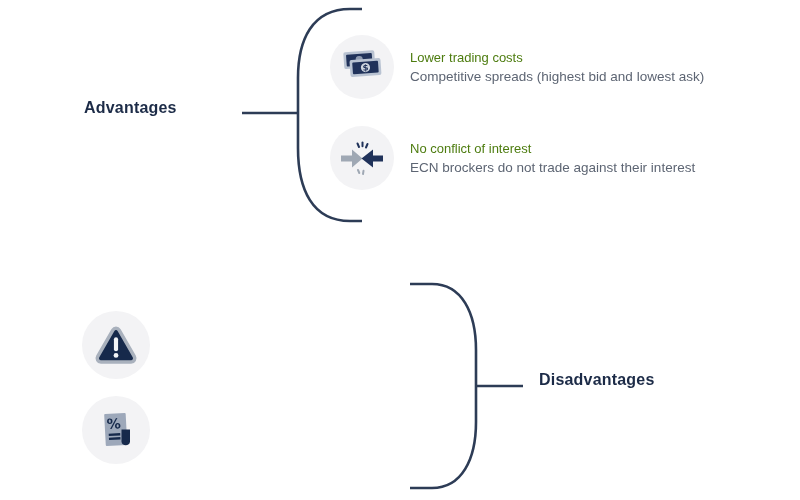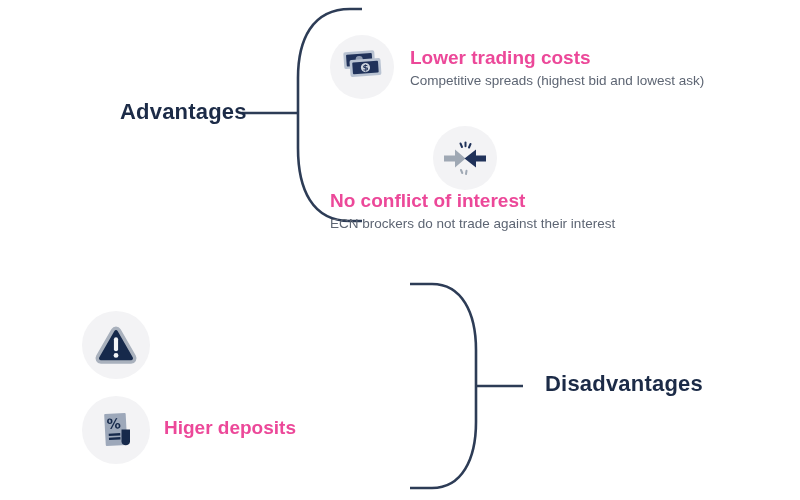--- a/index.html
+++ b/index.html
@@ -11,59 +11,58 @@
   .canvas {
     position: relative;
     width: 800px; height: 500px;
     background: #ffffff;
   }
   .connectors {
     position: absolute; left: 0; top: 0;
   }
   .section-label {
     position: absolute;
-    font-size: 22px;
+    font-size: 16px;
     font-weight: bold;
     color: #1c2b47;
     letter-spacing: 0.2px;
     white-space: nowrap;
-    margin-left: 36px;
   }
   .label-advantages   { left: 84px;  top: 99px; }
-  .label-disadvantages{ left: 509px; top: 371px; text-align: right; }
+  .label-disadvantages{ left: 539px; top: 371px; text-align: right; }
   .item {
     position: absolute;
     display: flex;
     align-items: center;
   }
   .icon-circle {
     border-radius: 50%;
     background: #f3f3f5;
     display: flex;
     align-items: center;
     justify-content: center;
     flex: 0 0 auto;
   }
   .item-top .icon-circle { width: 64px; height: 64px; margin-right: 16px; }
   .item-bottom .icon-circle { width: 68px; height: 68px; margin-right: 14px; }
   .item-title {
-    font-size: 19px;
-    font-weight: bold;
-    color: #ec4899;
+    font-size: 13px;
+    font-weight: normal;
+    color: #4d7c0f;
     white-space: nowrap;
     margin-bottom: 4px;
   }
   .item-sub {
     font-size: 13.5px;
     color: #5d6573;
     white-space: nowrap;
     text-align: center;
   }
   .pos-adv-0 { left: 330px; top: 35px; }
-  .pos-adv-1 { left: 330px; top: 126px; flex-direction: column; }
+  .pos-adv-1 { left: 330px; top: 126px; }
   .pos-dis-0 { left: 82px;  top: 311px; }
   .pos-dis-1 { left: 82px;  top: 396px; }
 </style>
 </head>
 <body>
 
 <div class="canvas">
 
   <svg class="connectors" width="800" height="500" viewBox="0 0 800 500" aria-hidden="true">
     <g fill="none" stroke="#2d3c56" stroke-width="2.6">
@@ -136,17 +135,16 @@
       <svg width="48" height="48" viewBox="0 0 48 48">
         <g transform="rotate(-3 24 24)">
           <rect x="13" y="7.5" width="21.5" height="32" rx="1" fill="#9da8ba"></rect>
           <text x="22" y="22.5" font-size="14" font-weight="bold" fill="#16294b" text-anchor="middle" font-family="DejaVu Sans, sans-serif">%</text>
           <path d="M16.5 28.5 H28 M16.5 32.5 H28" stroke="#16294b" stroke-width="2.4"></path>
         </g>
         <path d="M29.5 23.5 H38 V35.5 C38 40.5 29.5 40.5 29.5 35.5 Z" fill="#16294b"></path>
       </svg>
     </div>
     <div class="item-text">
-      <div class="item-title">Higer deposits</div>
     </div>
   </div>
 
 </div>
 
 </body></html>

